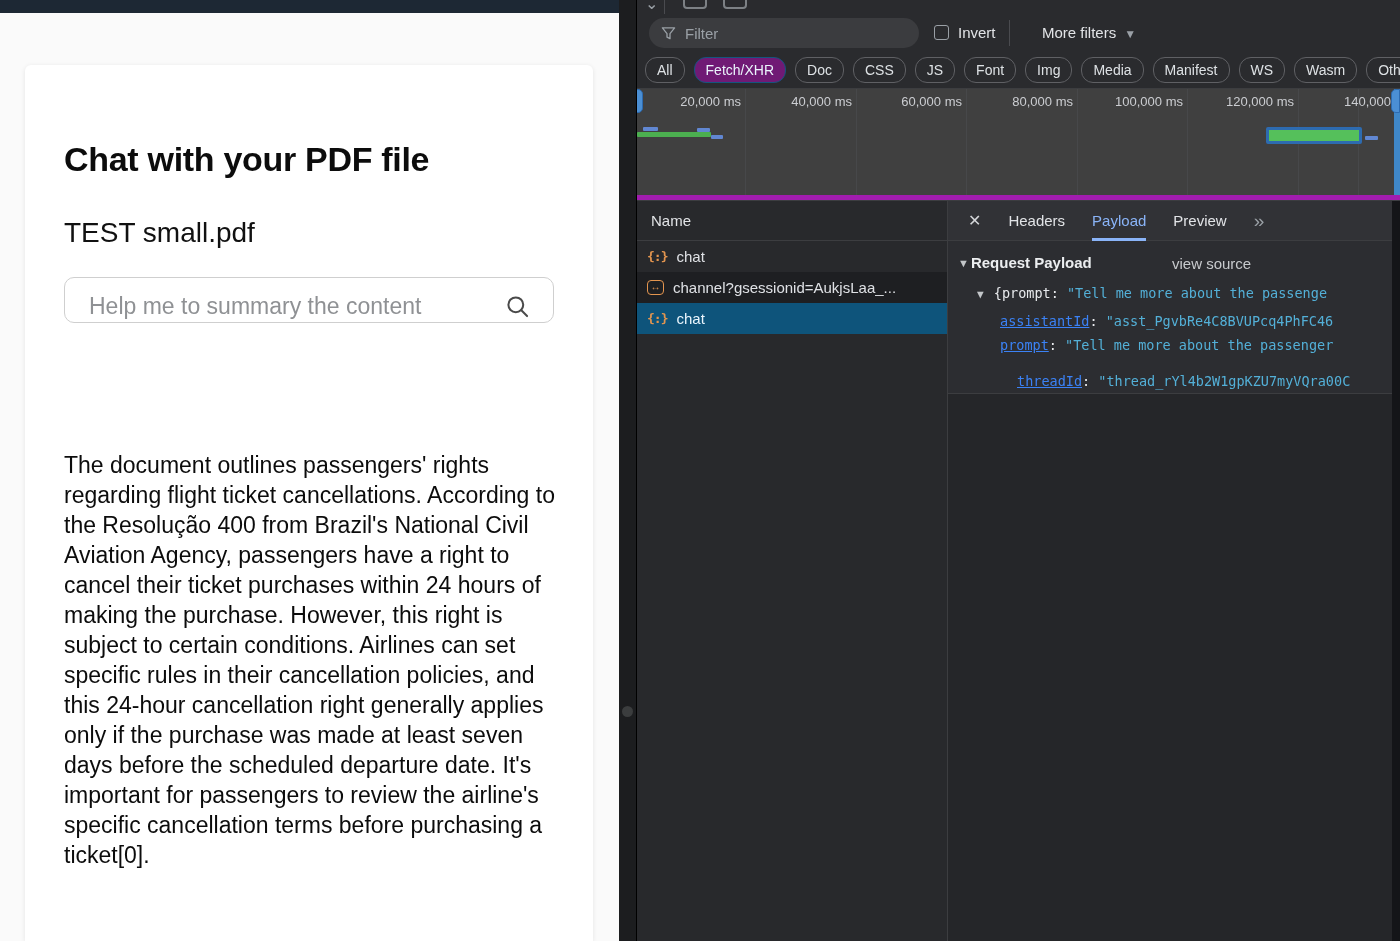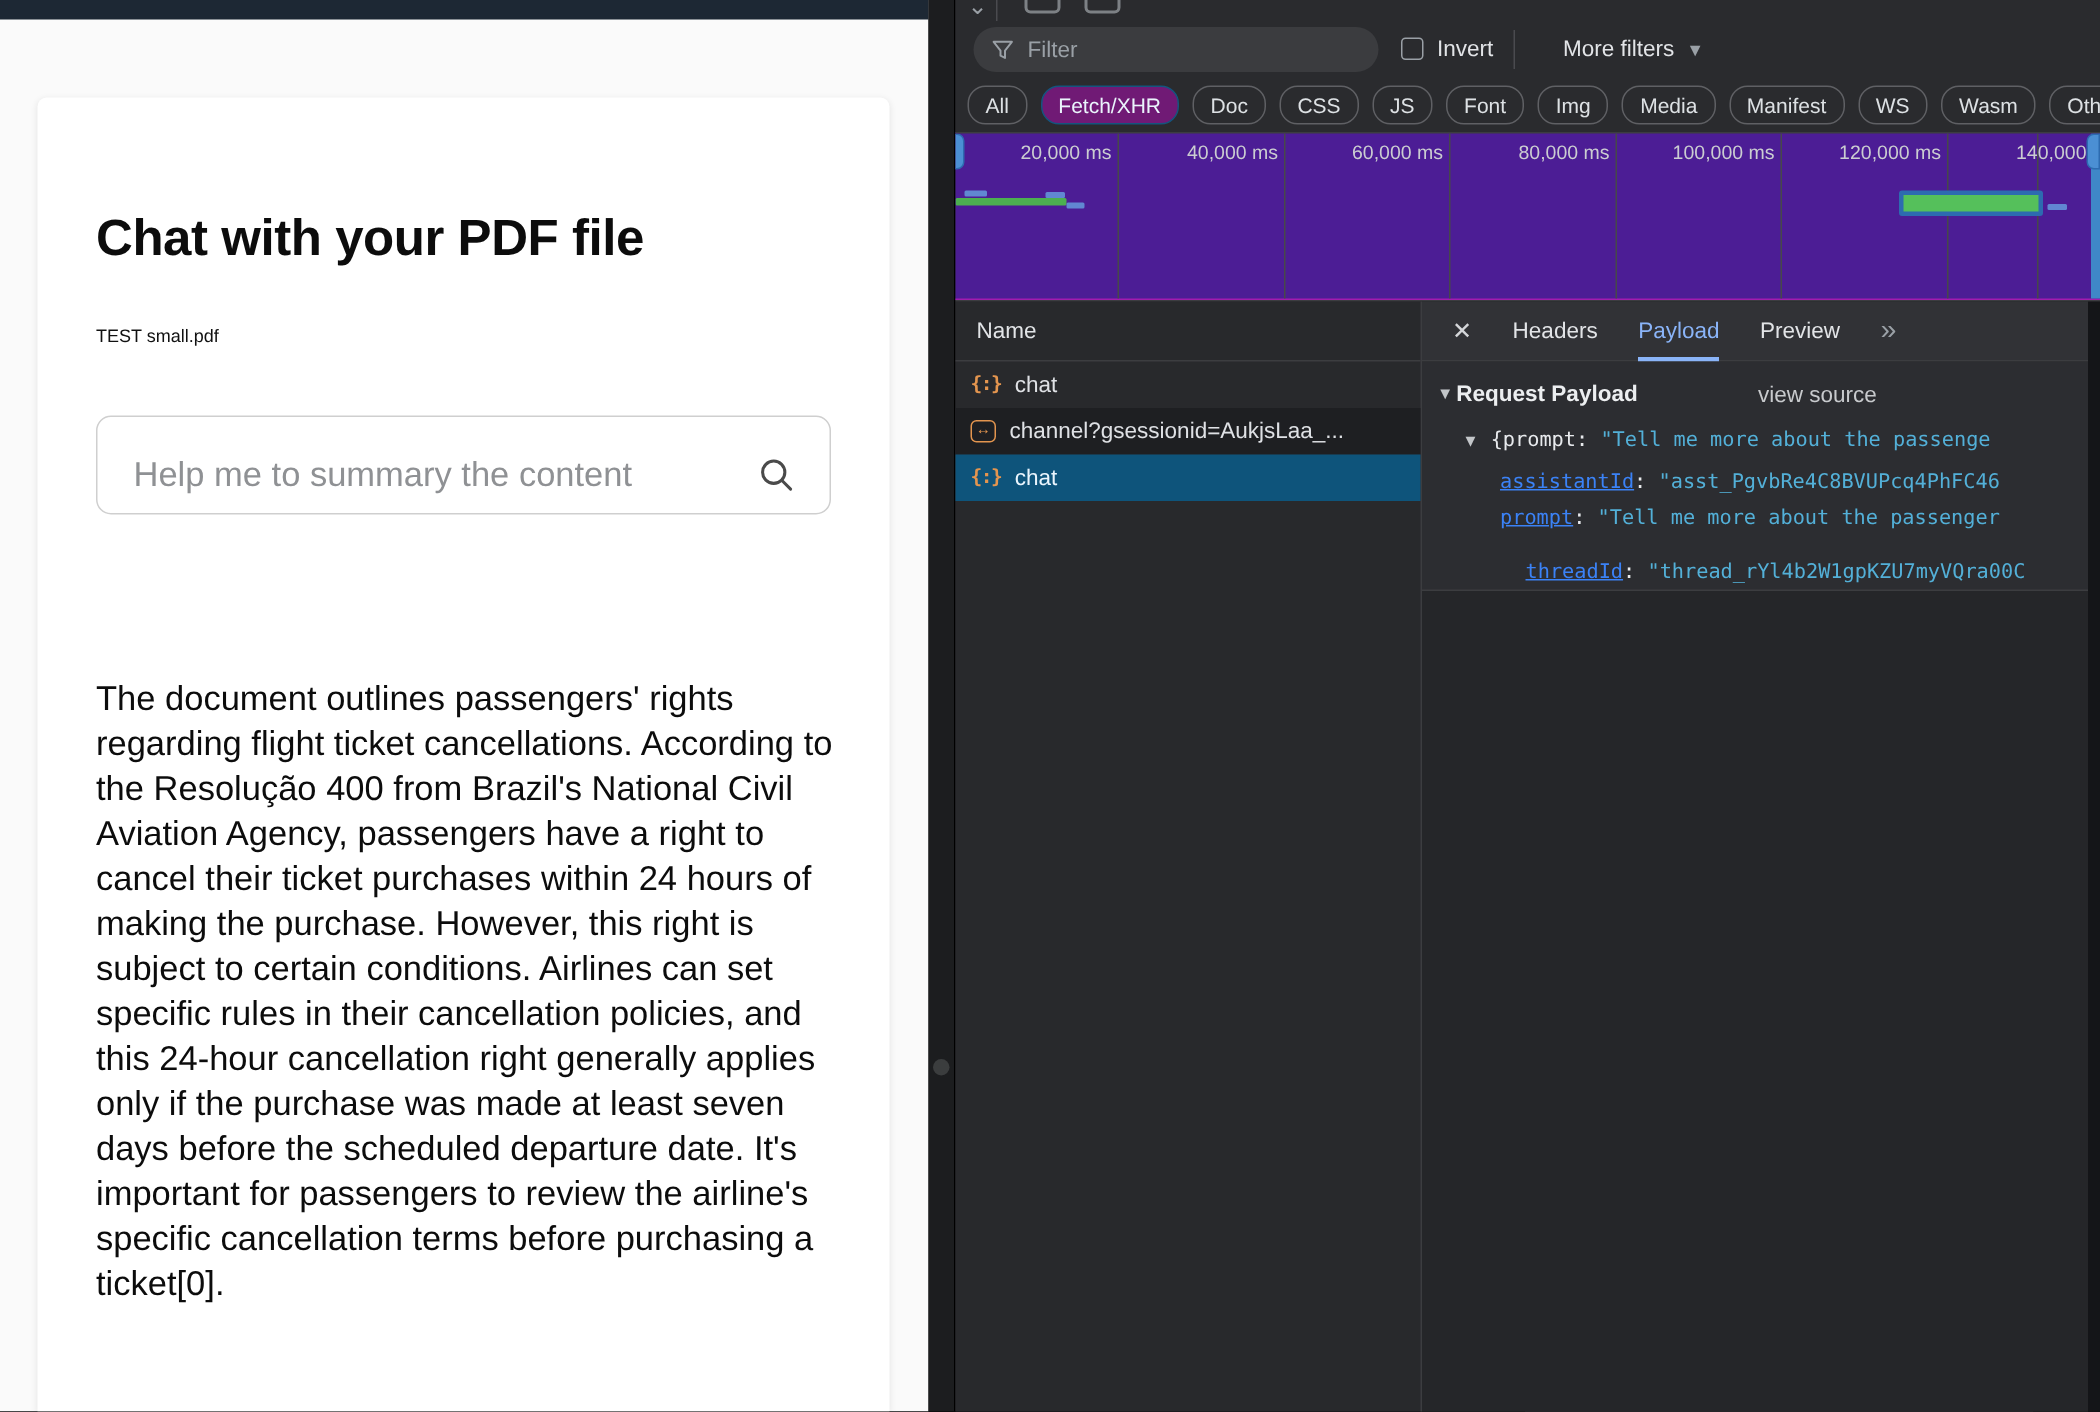--- a/index.html
+++ b/index.html
@@ -6,22 +6,22 @@
   html,body { width:1400px; height:941px; overflow:hidden; background:#000; }
   body { font-family:"Liberation Sans", sans-serif; position:relative; }
   .screen { position:absolute; inset:0; width:1400px; height:941px; }
 
   
   .webpage { position:absolute; left:0; top:0; width:619px; height:941px; background:#fafafa; }
   .page-topbar { position:absolute; left:0; top:0; width:619px; height:13px; background:#1d2834; }
   .card { position:absolute; left:25px; top:65px; width:568px; height:876px; background:#ffffff;
           border-radius:6px 6px 0 0; box-shadow:0 1px 5px rgba(0,0,0,0.09); }
   .card h1 { margin:75px 0 0 39px; font-size:34px; font-weight:700; color:#0c0c0c; letter-spacing:-0.3px; }
-  .file-label { margin:38px 0 0 39px; font-size:12px; color:#111; }
-  .search-box { position:absolute; left:39px; top:212px; width:490px; height:66px;
+  .file-label { margin:38px 0 0 39px; font-size:28px; color:#111; }
+  .search-box { position:absolute; left:39px; top:212px; width:490px; height:46px;
                 border:1.5px solid #cfcfcf; border-radius:10px; background:#fff;
                 display:flex; align-items:center; padding:12px 22px 0 24px; cursor:text; }
   .search-box .ph { flex:1; font-size:23px; color:#8f9194; }
   .hint { position:absolute; left:39px; top:295px; width:505px; font-size:21.5px; font-style:italic;
           color:#0c0c0c; line-height:26px; }
   .answer { position:absolute; left:39px; top:385px; width:500px; font-size:23px; color:#0c0c0c;
             line-height:30px; }
 
   
   .divider { position:absolute; left:619px; top:0; width:18px; height:941px; background:#1c1d1f;
@@ -49,22 +49,22 @@
   .vsep { position:absolute; left:372px; top:6px; width:1px; height:26px; background:#4a4b4f; }
   .more-filters { position:absolute; left:405px; top:10px; color:#e2e4e7; cursor:pointer;text-align:center; }
   .caret { color:#9aa0a6; font-size:12px; margin-left:8px; }
 
   .chips-row { position:absolute; left:0; top:52px; width:770px; height:36px; background:#2a2b2e;
                display:flex; align-items:center; gap:9px; padding-left:8px; overflow:hidden; }
   .chip { height:26px; display:inline-flex; align-items:center; padding:0 11px; border:1px solid #5f6064;
           border-radius:12px; font-size:14px; color:#dde1e4; white-space:nowrap; cursor:pointer; background:transparent; }
   .chip.selected { background:#701a75; border-color:#14557e; color:#eaf4fc; }
 
-  .timeline { position:absolute; left:0; top:88px; width:763px; height:112px; background:#4c1d95;
-              border-top:1px solid #3c3d40; border-bottom:1px solid #a21caf; overflow:hidden; cursor:ew-resize; }
+  .timeline { position:absolute; left:0; top:88px; width:763px; height:112px; background:#404040;
+              border-top:1px solid #3c3d40; border-bottom:5px solid #a21caf; overflow:hidden; cursor:ew-resize; }
   .gridline { position:absolute; top:0; width:1px; height:112px; background:#47484a; }
   .tick-label { position:absolute; top:5px; font-size:13px; color:#cbcdd1; text-align:right; }
   .bar { position:absolute; border-radius:1px; }
   .bar.blue { background:#6187d2; }
   .bar.green { background:#4caf50; }
   .bar.selected { background:#55c05b; border:3px solid #2d6bb0; border-radius:2px; }
   .tl-handle-left { position:absolute; left:-3px; top:0; width:9px; height:24px; background:#4b8fd4;
                     border-radius:0 5px 5px 0; border:1px solid #2d6bb0; }
   .tl-strip-right { position:absolute; right:0; top:0; width:6px; height:112px; background:#3f87c8; }
   .tl-handle-right { position:absolute; right:0; top:0; width:9px; height:24px; background:#4b8fd4;

